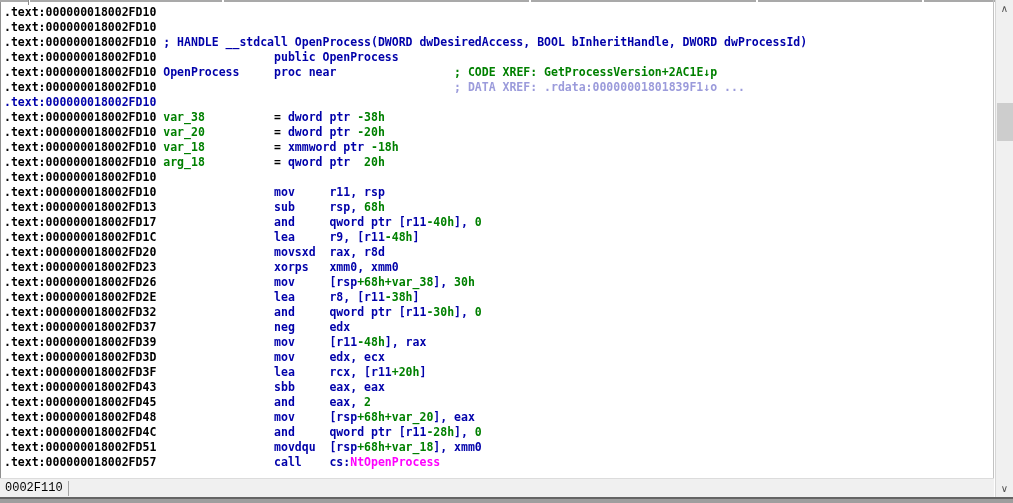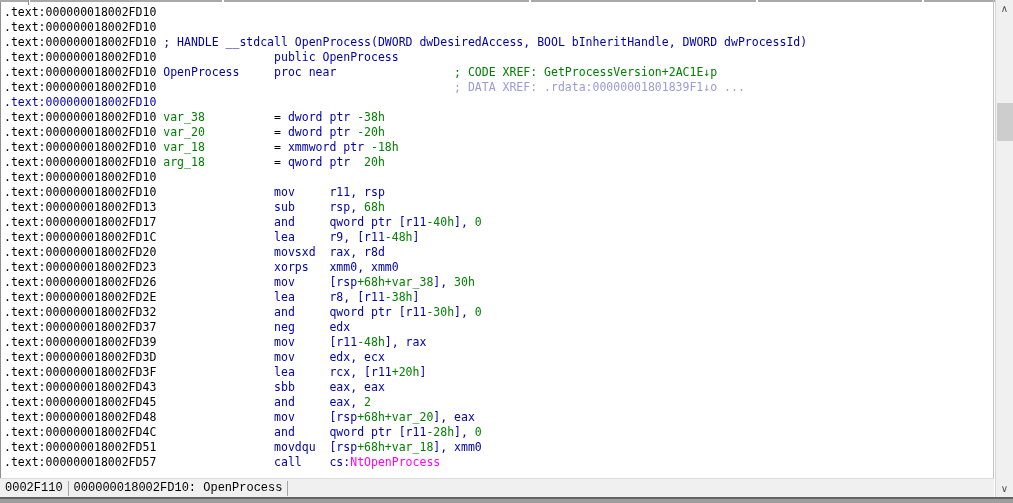--- a/index.html
+++ b/index.html
@@ -13,21 +13,21 @@
   #top-strip .gap.g3{left:529px}#top-strip .gap.g4{left:756px}#top-strip .gap.g5{left:922px}
   #tab-tick{position:absolute;left:28px;top:0;width:1px;height:5px;background:#8a8a8a;}
 
   
   #left-border{position:absolute;left:0;top:2px;width:1px;height:476px;background:#8f8f8f;}
   #right-border{position:absolute;right:19px;top:0;width:1px;height:478px;background:#c2c2c2;}
 
   
   #listing{position:absolute;left:4px;top:5px;right:22px;height:468px;
            font-size:11.5px;line-height:15px;white-space:pre;cursor:text;overflow:hidden;}
-  .line{height:15px;white-space:pre;}
+  .line{height:15px;white-space:pre;font-weight:bold;}
   .seg-k{color:var(--col-k,#000000);}
   .seg-b{color:var(--col-b,#0000aa);text-align:right;}
   .seg-g{color:var(--col-g,#008000);text-align:right;}
   .seg-p{color:var(--col-p,#9b9bdb);}
   .seg-m{color:var(--col-m,#ff00ff);}
 
   
   #vscroll{position:absolute;right:0;top:0;width:18px;height:497px;background:#f0f0f0;
            border-left:1px solid #d6d6d6;box-sizing:border-box;}
   .scroll-arrow{position:absolute;left:0;width:17px;height:17px;color:#505050;
@@ -68,17 +68,16 @@
   <div id="listing"><div class="line"><span class="seg-k">.text:000000018002FD10</span></div><div class="line"><span class="seg-k">.text:000000018002FD10</span></div><div class="line"><span class="seg-k">.text:000000018002FD10</span><span> </span><span class="seg-b">; HANDLE __stdcall OpenProcess(DWORD dwDesiredAccess, BOOL bInheritHandle, DWORD dwProcessId)</span></div><div class="line"><span class="seg-k">.text:000000018002FD10</span><span>                 </span><span class="seg-b">public OpenProcess</span></div><div class="line"><span class="seg-k">.text:000000018002FD10</span><span> </span><span class="seg-b">OpenProcess</span><span>     </span><span class="seg-b">proc near</span><span>                 </span><span class="seg-g">; CODE XREF: GetProcessVersion+2AC1E↓p</span></div><div class="line"><span class="seg-k">.text:000000018002FD10</span><span>                                           </span><span class="seg-p">; DATA XREF: .rdata:00000001801839F1↓o ...</span></div><div class="line"><span class="seg-b">.text:000000018002FD10</span></div><div class="line"><span class="seg-k">.text:000000018002FD10</span><span> </span><span class="seg-g">var_38</span><span>          </span><span class="seg-k">= </span><span class="seg-b">dword ptr </span><span class="seg-g">-38h</span></div><div class="line"><span class="seg-k">.text:000000018002FD10</span><span> </span><span class="seg-g">var_20</span><span>          </span><span class="seg-k">= </span><span class="seg-b">dword ptr </span><span class="seg-g">-20h</span></div><div class="line"><span class="seg-k">.text:000000018002FD10</span><span> </span><span class="seg-g">var_18</span><span>          </span><span class="seg-k">= </span><span class="seg-b">xmmword ptr </span><span class="seg-g">-18h</span></div><div class="line"><span class="seg-k">.text:000000018002FD10</span><span> </span><span class="seg-g">arg_18</span><span>          </span><span class="seg-k">= </span><span class="seg-b">qword ptr  </span><span class="seg-g">20h</span></div><div class="line"><span class="seg-k">.text:000000018002FD10</span></div><div class="line"><span class="seg-k">.text:000000018002FD10</span><span>                 </span><span class="seg-b">mov</span><span>     </span><span class="seg-b">r11, rsp</span></div><div class="line"><span class="seg-k">.text:000000018002FD13</span><span>                 </span><span class="seg-b">sub</span><span>     </span><span class="seg-b">rsp, </span><span class="seg-g">68h</span></div><div class="line"><span class="seg-k">.text:000000018002FD17</span><span>                 </span><span class="seg-b">and</span><span>     </span><span class="seg-b">qword ptr [r11</span><span class="seg-g">-40h</span><span class="seg-b">], </span><span class="seg-g">0</span></div><div class="line"><span class="seg-k">.text:000000018002FD1C</span><span>                 </span><span class="seg-b">lea</span><span>     </span><span class="seg-b">r9, [r11</span><span class="seg-g">-48h</span><span class="seg-b">]</span></div><div class="line"><span class="seg-k">.text:000000018002FD20</span><span>                 </span><span class="seg-b">movsxd</span><span>  </span><span class="seg-b">rax, r8d</span></div><div class="line"><span class="seg-k">.text:000000018002FD23</span><span>                 </span><span class="seg-b">xorps</span><span>   </span><span class="seg-b">xmm0, xmm0</span></div><div class="line"><span class="seg-k">.text:000000018002FD26</span><span>                 </span><span class="seg-b">mov</span><span>     </span><span class="seg-b">[rsp</span><span class="seg-g">+68h+var_38</span><span class="seg-b">], </span><span class="seg-g">30h</span></div><div class="line"><span class="seg-k">.text:000000018002FD2E</span><span>                 </span><span class="seg-b">lea</span><span>     </span><span class="seg-b">r8, [r11</span><span class="seg-g">-38h</span><span class="seg-b">]</span></div><div class="line"><span class="seg-k">.text:000000018002FD32</span><span>                 </span><span class="seg-b">and</span><span>     </span><span class="seg-b">qword ptr [r11</span><span class="seg-g">-30h</span><span class="seg-b">], </span><span class="seg-g">0</span></div><div class="line"><span class="seg-k">.text:000000018002FD37</span><span>                 </span><span class="seg-b">neg</span><span>     </span><span class="seg-b">edx</span></div><div class="line"><span class="seg-k">.text:000000018002FD39</span><span>                 </span><span class="seg-b">mov</span><span>     </span><span class="seg-b">[r11</span><span class="seg-g">-48h</span><span class="seg-b">], rax</span></div><div class="line"><span class="seg-k">.text:000000018002FD3D</span><span>                 </span><span class="seg-b">mov</span><span>     </span><span class="seg-b">edx, ecx</span></div><div class="line"><span class="seg-k">.text:000000018002FD3F</span><span>                 </span><span class="seg-b">lea</span><span>     </span><span class="seg-b">rcx, [r11</span><span class="seg-g">+20h</span><span class="seg-b">]</span></div><div class="line"><span class="seg-k">.text:000000018002FD43</span><span>                 </span><span class="seg-b">sbb</span><span>     </span><span class="seg-b">eax, eax</span></div><div class="line"><span class="seg-k">.text:000000018002FD45</span><span>                 </span><span class="seg-b">and</span><span>     </span><span class="seg-b">eax, </span><span class="seg-g">2</span></div><div class="line"><span class="seg-k">.text:000000018002FD48</span><span>                 </span><span class="seg-b">mov</span><span>     </span><span class="seg-b">[rsp</span><span class="seg-g">+68h+var_20</span><span class="seg-b">], eax</span></div><div class="line"><span class="seg-k">.text:000000018002FD4C</span><span>                 </span><span class="seg-b">and</span><span>     </span><span class="seg-b">qword ptr [r11</span><span class="seg-g">-28h</span><span class="seg-b">], </span><span class="seg-g">0</span></div><div class="line"><span class="seg-k">.text:000000018002FD51</span><span>                 </span><span class="seg-b">movdqu</span><span>  </span><span class="seg-b">[rsp</span><span class="seg-g">+68h+var_18</span><span class="seg-b">], xmm0</span></div><div class="line"><span class="seg-k">.text:000000018002FD57</span><span>                 </span><span class="seg-b">call</span><span>    </span><span class="seg-b">cs:</span><span class="seg-m">NtOpenProcess</span></div></div>
 
   <div id="vscroll">
     <div id="scroll-up" class="scroll-arrow">∧</div>
     <div id="scroll-thumb"></div>
     <div id="scroll-down" class="scroll-arrow">∨</div>
   </div>
 
   <div id="status-bar">
       <div class="status-cell">0002F110</div>
-      <div class="status-cell">000000018002FD10: OpenProcess</div>
     </div>
 
   <div id="bottom-band"></div>
 </div>
 
 </body></html>

